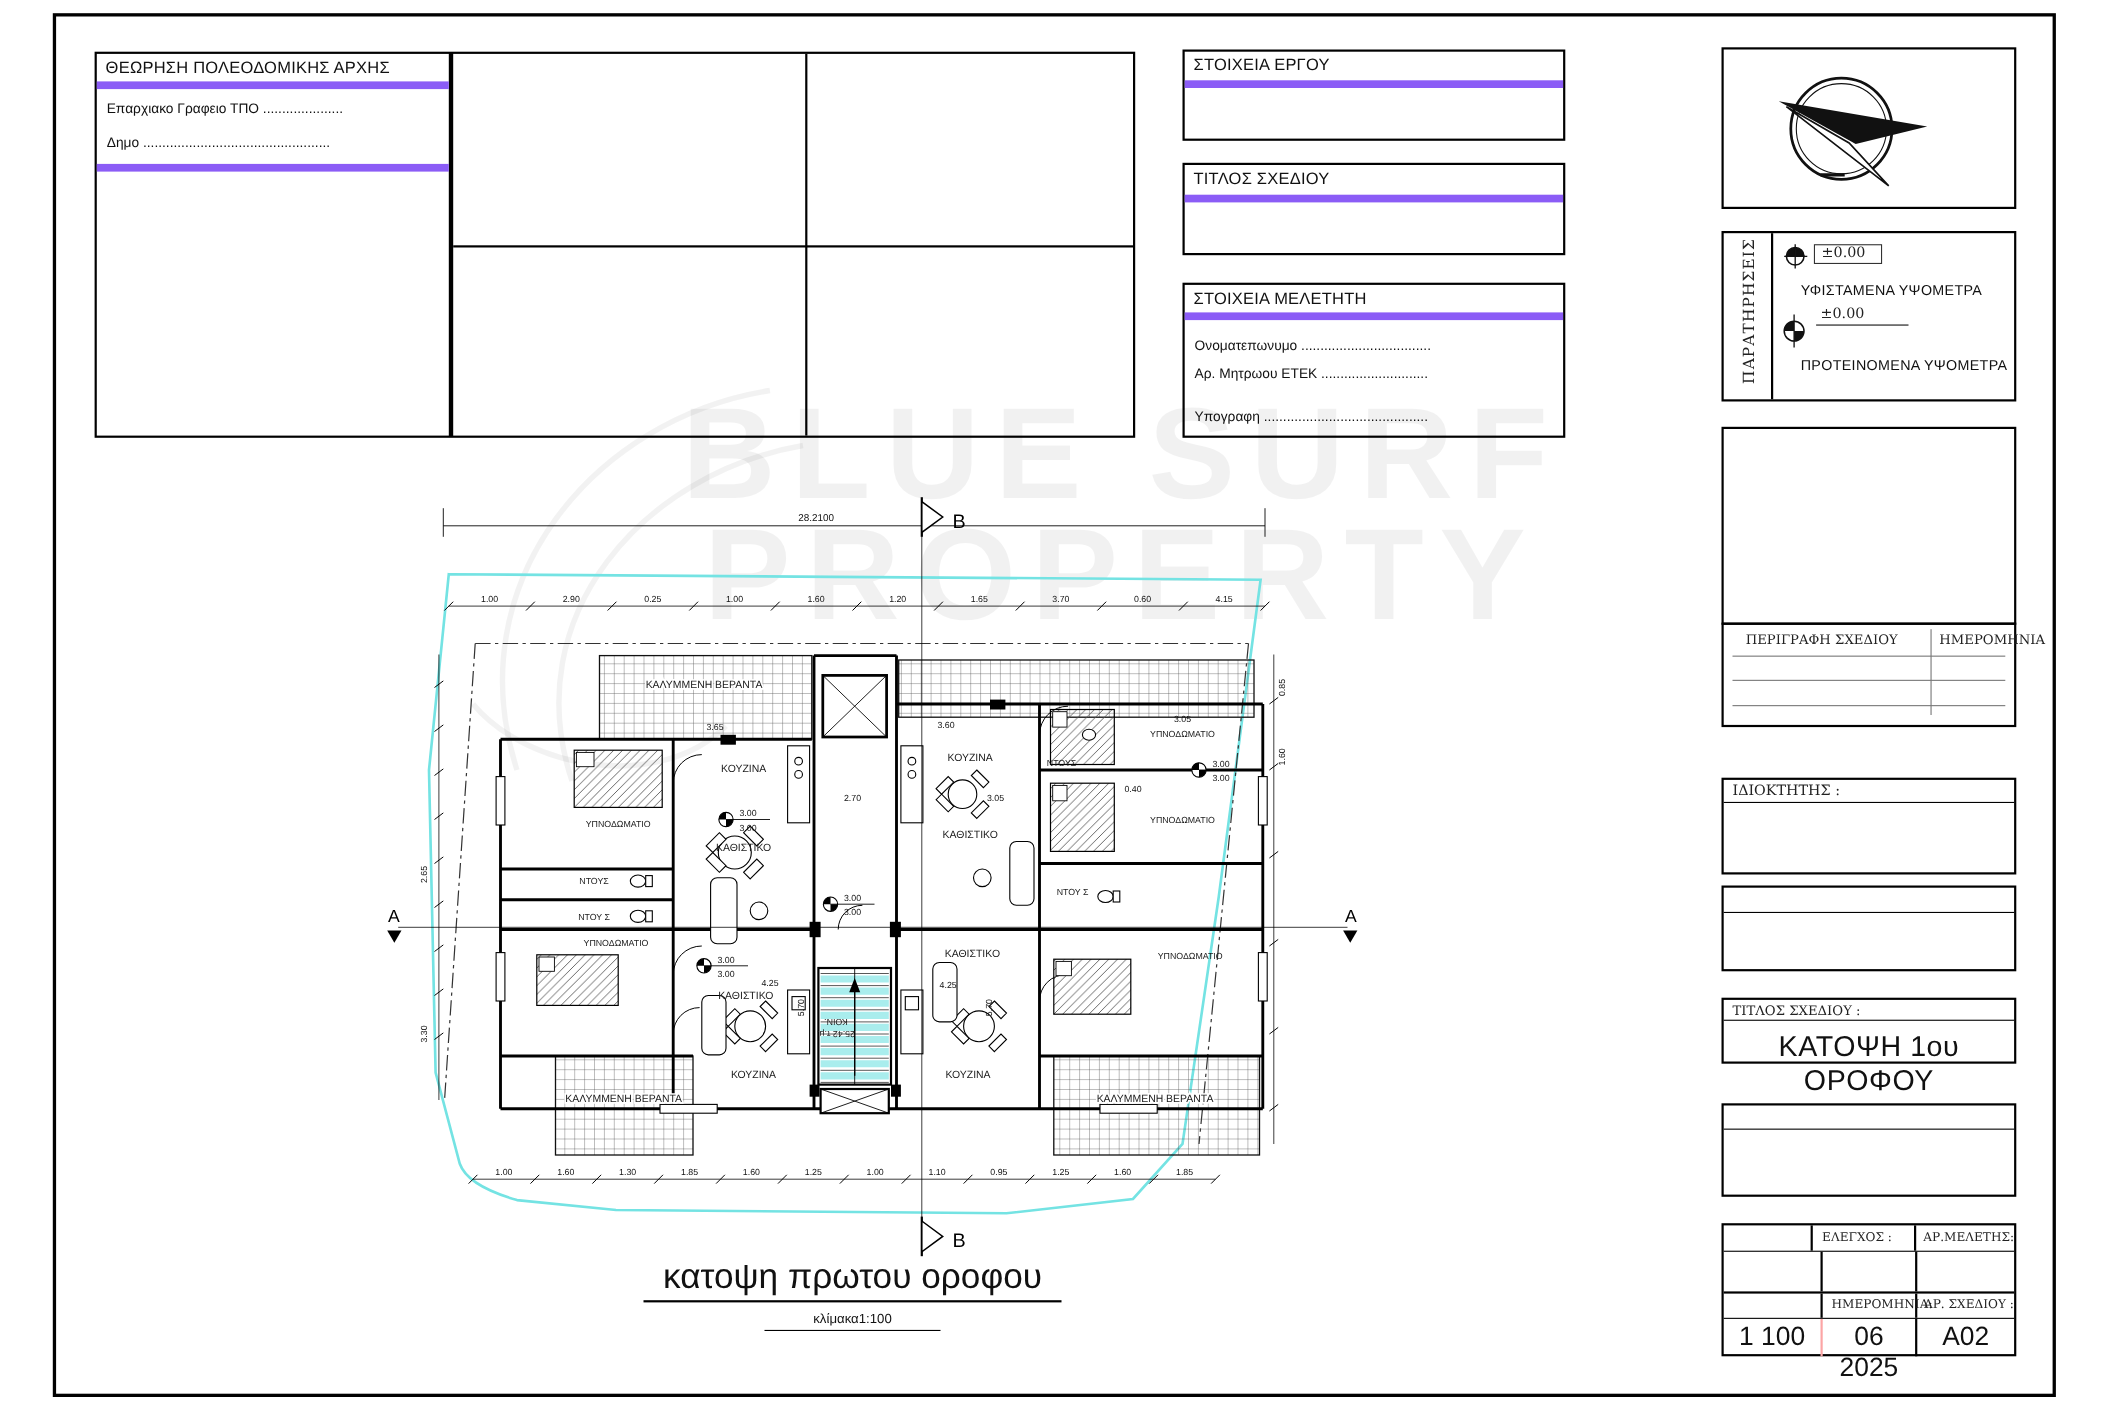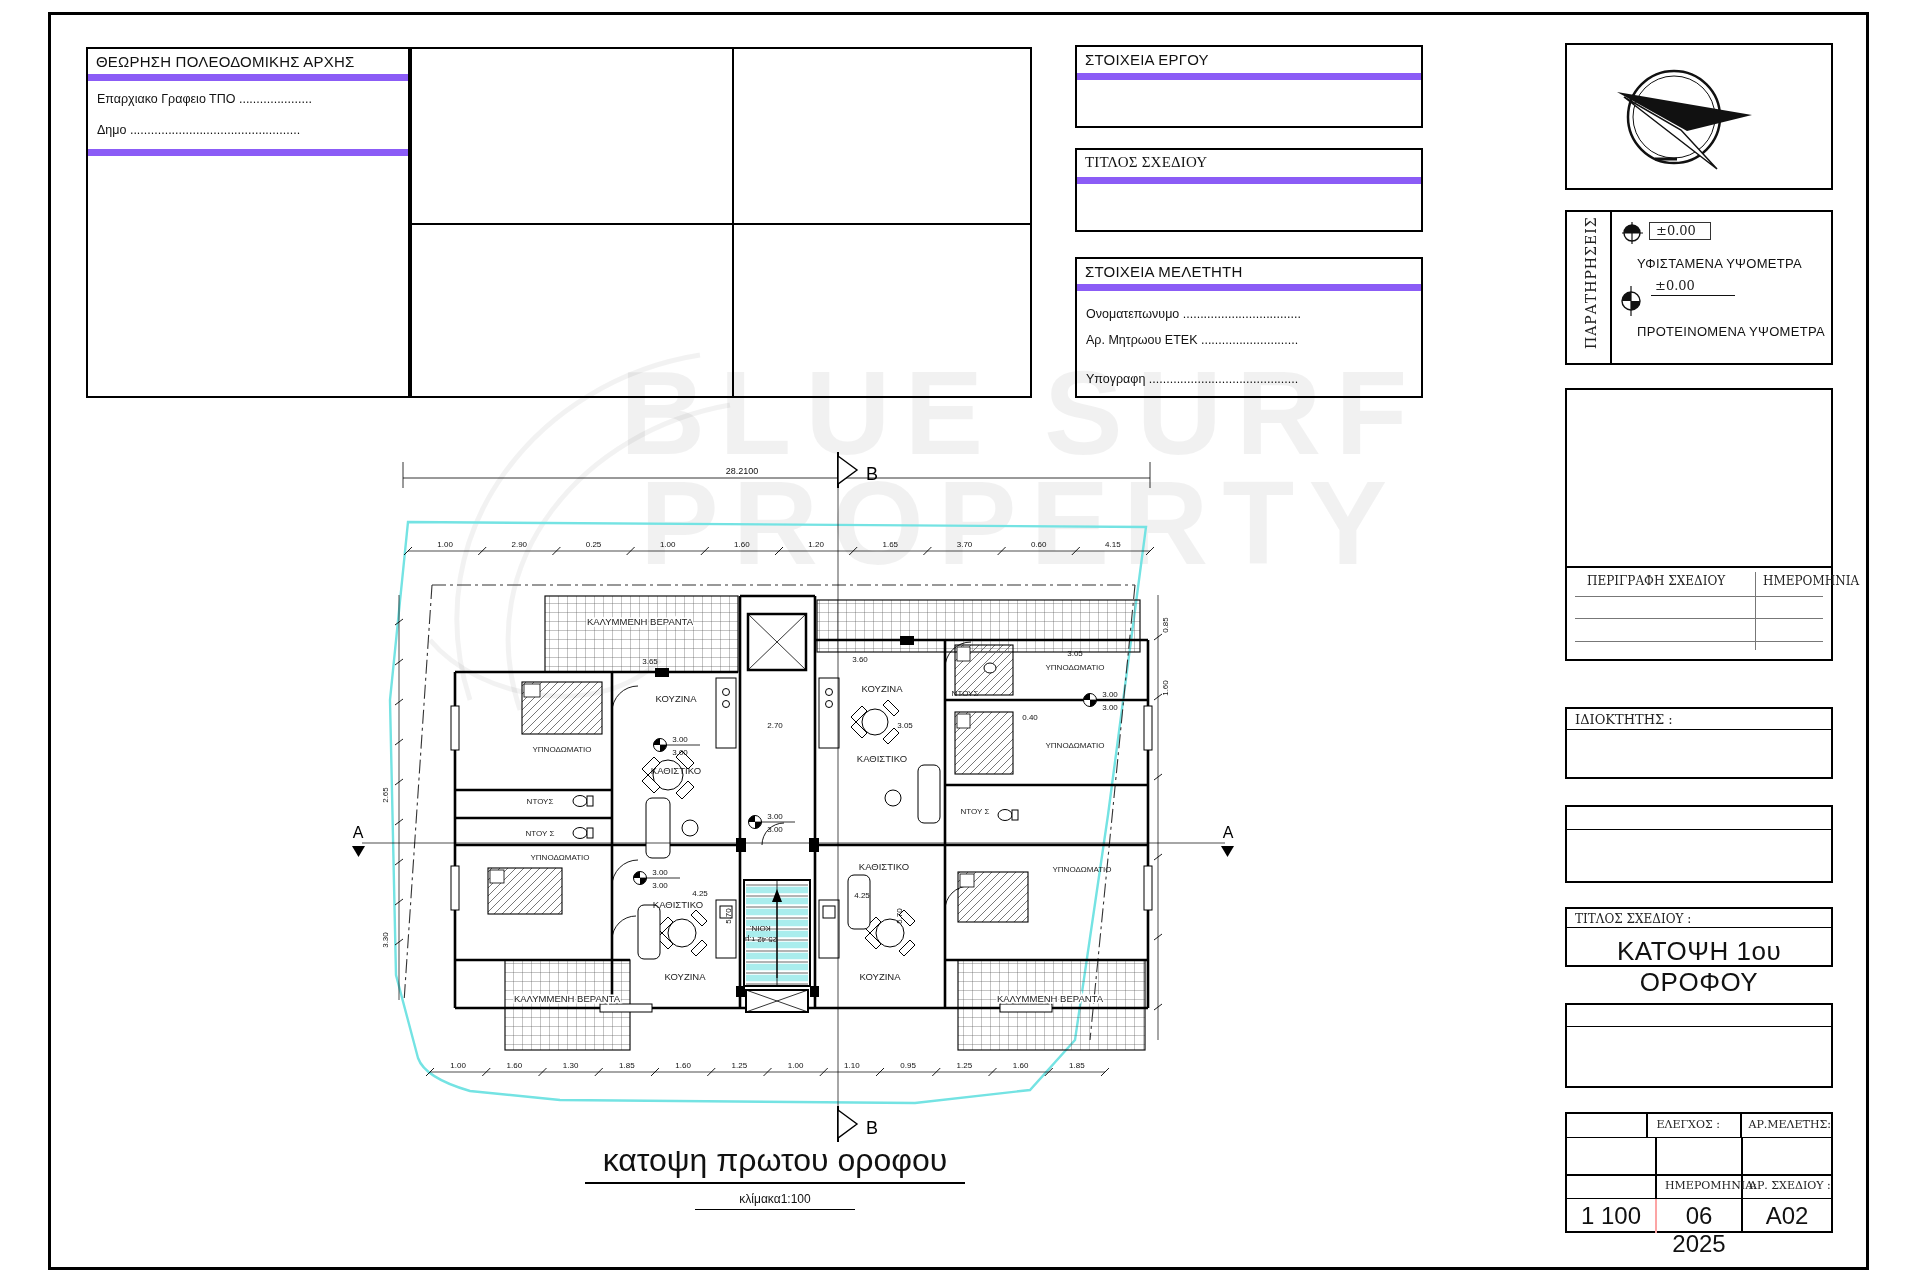--- a/index.html
+++ b/index.html
@@ -46,21 +46,21 @@
 
   <div class="box" style="left:410px;top:47px;width:622px;height:351px;">
     <div class="vline" style="left:320px;top:0;height:347px;"></div>
     <div class="hline" style="left:0;top:174px;width:618px;"></div>
   </div>
 
   <div class="box" style="left:1075px;top:45px;width:348px;height:83px;">
     <div class="hdr bb2" style="height:22px;">ΣΤΟΙΧΕΙΑ ΕΡΓΟΥ</div>
   </div>
 
-  <div class="box" style="left:1075px;top:148px;width:348px;height:84px;font-family:Liberation Serif, serif;">
+  <div class="box" style="left:1075px;top:148px;width:348px;height:84px;">
     <div class="hdr bb2" style="height:23px;">ΤΙΤΛΟΣ ΣΧΕΔΙΟΥ</div>
   </div>
 
   <div class="box" style="left:1075px;top:257px;width:348px;height:141px;">
     <div class="hdr bb2" style="height:21px;">ΣΤΟΙΧΕΙΑ ΜΕΛΕΤΗΤΗ</div>
     <div class="ln" style="top:48px;">Ονοματεπωνυμο  ..................................</div>
     <div class="ln" style="top:74px;">Αρ. Μητρωου ΕΤΕΚ ............................</div>
     <div class="ln" style="top:113px;">Υπογραφη ...........................................</div>
   </div>
 
@@ -101,21 +101,21 @@
 
   <div class="box" style="left:1565px;top:566px;width:268px;height:95px;">
     <div class="serif" style="position:absolute;left:20px;top:6px;font-size:12px;">ΠΕΡΙΓΡΑΦΗ ΣΧΕΔΙΟΥ</div>
     <div class="serif" style="position:absolute;left:196px;top:6px;font-size:12px;">ΗΜΕΡΟΜΗΝΙΑ</div>
     <div class="vline thin" style="left:188px;top:4px;height:78px;width:1px;"></div>
     <div class="hline thin" style="left:8px;top:28px;width:248px;height:1px;"></div>
     <div class="hline thin" style="left:8px;top:50px;width:248px;height:1px;"></div>
     <div class="hline thin" style="left:8px;top:73px;width:248px;height:1px;"></div>
   </div>
 
-  <div class="box" style="left:1565px;top:707px;width:268px;height:72px;">
+  <div class="box" style="left:1565px;top:707px;width:268px;height:88px;">
     <div class="serif bb1" style="font-size:13px;padding:3px 0 2px 8px;">ΙΔΙΟΚΤΗΤΗΣ :</div>
   </div>
 
   <div class="box" style="left:1565px;top:805px;width:268px;height:78px;">
     <div class="bb1" style="height:22px;"></div>
   </div>
 
   <div class="box" style="left:1565px;top:907px;width:268px;height:60px;">
     <div class="serif bb1" style="font-size:12px;padding:3px 0 1px 8px;">ΤΙΤΛΟΣ ΣΧΕΔΙΟΥ :</div>
     <div style="font-size:26px;text-align:center;padding-top:8px;letter-spacing:.5px;">ΚΑΤΟΨΗ 1ου ΟΡΟΦΟΥ</div>

